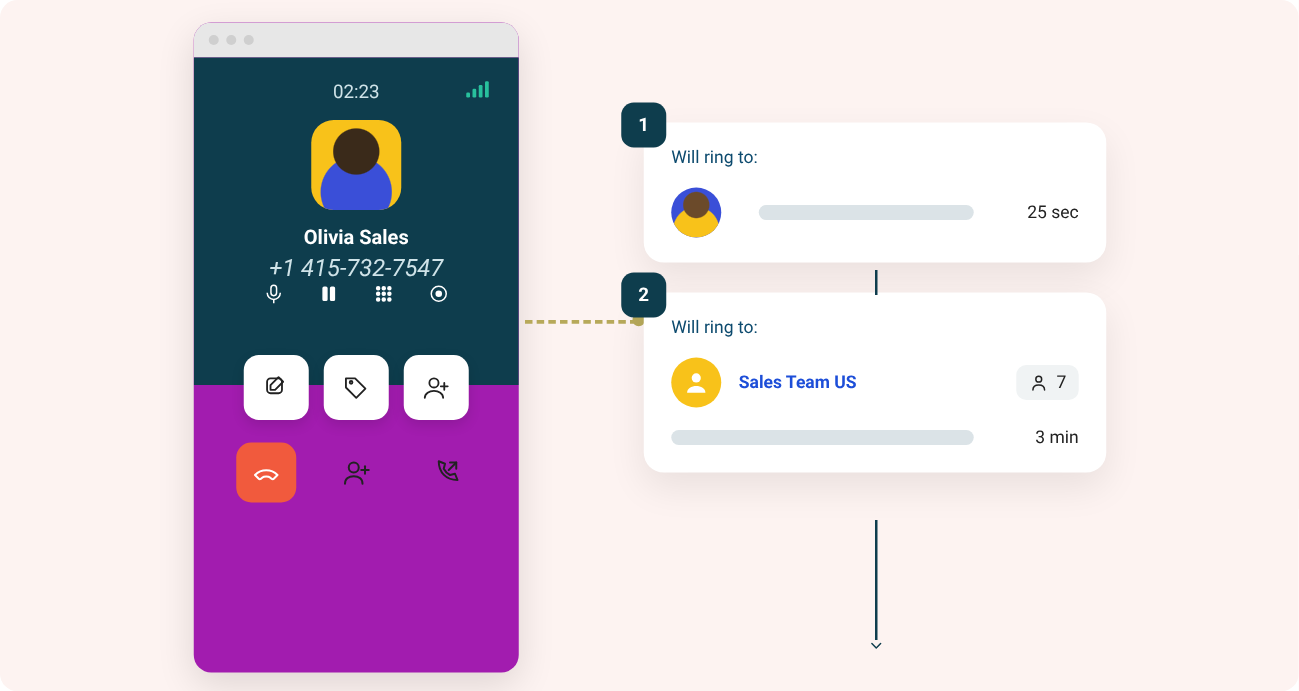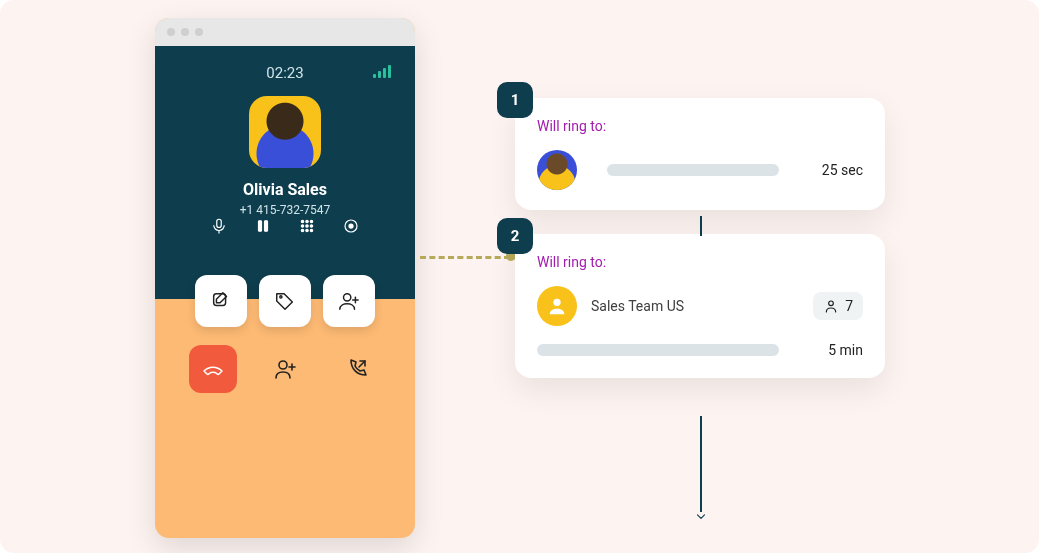--- a/index.html
+++ b/index.html
@@ -19,21 +19,21 @@
     border-radius: 14px;
   }
 
   
   .phone {
     position: absolute;
     left: 155px;
     top: 18px;
     width: 260px;
     height: 520px;
-    background: #fdba74;
+    background: #a21caf;
     border-radius: 14px;
     box-shadow: 0 10px 30px rgba(0,0,0,0.12);
     overflow: hidden;
   }
   .titlebar {
     display: flex;
     align-items: center;
     gap: 6px;
     padding: 10px 12px;
     background: #e7e7e7;
@@ -94,22 +94,23 @@
     inset:0;
     background: radial-gradient(circle at 50% 35%, #3a2a1a 0 18px, transparent 19px),
                 radial-gradient(circle at 50% 80%, #3a4fd8 0 28px, transparent 29px);
   }
   .caller-name {
     font-weight: 700;
     font-size: 16px;
     margin-bottom: 4px;
   }
   .caller-number {
-    font-size: 12px;
+    font-size: 19px;
     color: #cfe3e8;
+    font-style: italic;
   }
   .inline-controls {
     display: flex;
     justify-content: center;
     gap: 26px;
     color: #fff;
   }
   .inline-controls svg { width: 18px; height: 18px; stroke:#fff; fill:none; stroke-width:1.6; }
   .inline-controls .rec svg circle:first-child{stroke:#fff;fill:none}
   .inline-controls .rec svg circle:last-child{fill:#fff;stroke:none}
@@ -181,21 +182,21 @@
     width:36px;height:36px;
     background:#0e3d4d;
     color:#fff;
     border-radius:10px;
     display:flex;align-items:center;justify-content:center;
     font-weight:700;
     font-size:15px;
   }
   .step-title {
     font-size: 14px;
-    color:#a21caf;
+    color:#0c4a6e;
     margin-bottom: 16px;
   }
   .step-row {
     display:flex;
     align-items:center;
     gap:30px;
   }
   .avatar-sm {
     width: 40px; height: 40px;
     border-radius: 50%;
@@ -225,21 +226,21 @@
 
   .team-row {
     display:flex;align-items:center;gap:14px;margin-bottom:16px;
   }
   .team-avatar {
     width:40px;height:40px;border-radius:50%;
     background:#f8c21a;
     display:flex;align-items:center;justify-content:center;
   }
   .team-avatar svg{width:22px;height:22px;fill:#fff;stroke:none}
-  .team-name{font-size:14px;font-weight:400;color:#404040;flex:1}
+  .team-name{font-size:14px;font-weight:700;color:#1d4ed8;flex:1}
   .team-count{
     display:flex;align-items:center;gap:6px;
     background:#f0f3f4;border-radius:8px;padding:6px 10px;
     font-size:14px;color:#222;
   }
   .team-count svg{width:16px;height:16px;stroke:#222;fill:none;stroke-width:1.8;stroke-linecap:round}
 
   .connector-v1 {
     position:absolute;
     left: calc(515px + 185px);
@@ -417,21 +418,21 @@
         <div class="team-count">
           <svg viewBox="0 0 24 24">
               <circle cx="12" cy="8" r="3.5"></circle>
               <path d="M5 21c0-4 3-6 7-6s7 2 7 6"></path>
             </svg>
           <span>7</span>
         </div>
       </div>
       <div class="step-row">
         <div class="bar" style="margin-left:0"></div>
-        <div class="step-time">5 min</div>
+        <div class="step-time">3 min</div>
       </div>
     </div>
 
   </div>
 
   <div class="connector-v1"></div>
   <div class="connector-v2"></div>
   <div class="arrow-down">
     <svg viewBox="0 0 24 24">
         <polyline points="6 10 12 16 18 10"></polyline>

